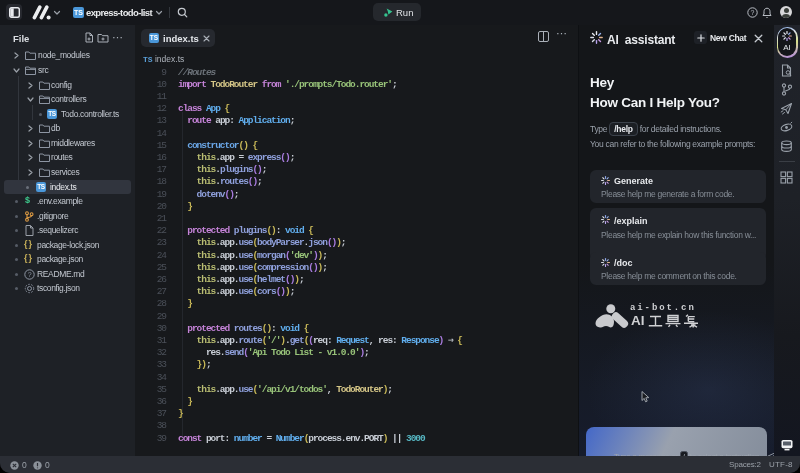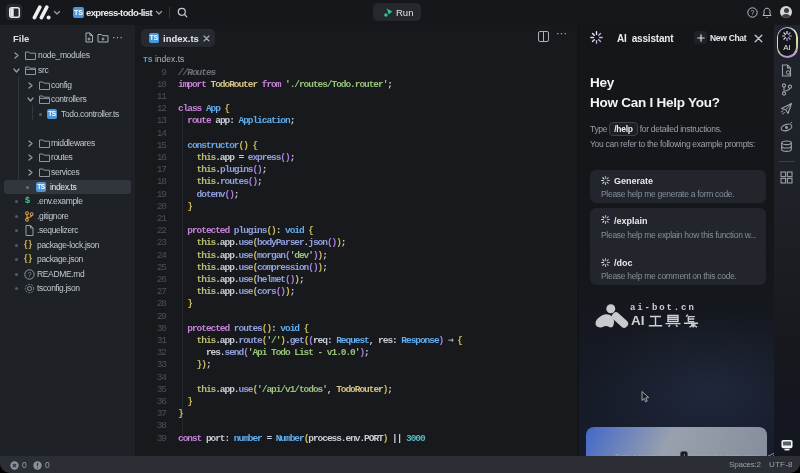--- a/index.html
+++ b/index.html
@@ -146,20 +146,29 @@
         <svg class="abs" style="left:39px;top:3px" width="11" height="9" viewBox="0 0 11 9">
           <path d="M0.5 1 h3.4 l1 1.2 H10.5 V8.5 H0.5 Z M0.5 3.4 H10.5" fill="none" stroke="#8d95a2" stroke-width="1"></path>
         </svg>
         <span class="nm" style="left:51px">controllers</span>
       </div>
     <div class="row" style="top:81.7px">
         <div class="abs" style="left:39px;top:6px;width:3px;height:3px;border-radius:50%;background:#565c66"></div>
         <div class="tsbadge abs" style="left:47px;top:2px;width:10px;height:10px;font-size:6.5px;line-height:10px;">TS</div>
         <span class="nm" style="left:61px">Todo.controller.ts</span>
       </div>
+    <div class="row" style="top:96.3px">
+        <svg class="chev" style="left:27px" width="7" height="7" viewBox="0 0 7 7">
+          <path d="M2 1 L5 3.5 L2 6" stroke="#9aa0a8" stroke-width="1.2" fill="none" stroke-linecap="round" stroke-linejoin="round"></path>
+        </svg>
+        <svg class="abs" style="left:39px;top:3px" width="11" height="9" viewBox="0 0 11 9">
+          <path d="M0.5 1 h3.4 l1 1.2 H10.5 V8.5 H0.5 Z" fill="none" stroke="#8d95a2" stroke-width="1"></path>
+        </svg>
+        <span class="nm" style="left:51px">db</span>
+      </div>
     <div class="row" style="top:110.8px">
         <svg class="chev" style="left:27px" width="7" height="7" viewBox="0 0 7 7">
           <path d="M2 1 L5 3.5 L2 6" stroke="#9aa0a8" stroke-width="1.2" fill="none" stroke-linecap="round" stroke-linejoin="round"></path>
         </svg>
         <svg class="abs" style="left:39px;top:3px" width="11" height="9" viewBox="0 0 11 9">
           <path d="M0.5 1 h3.4 l1 1.2 H10.5 V8.5 H0.5 Z" fill="none" stroke="#8d95a2" stroke-width="1"></path>
         </svg>
         <span class="nm" style="left:51px">middlewares</span>
       </div>
     <div class="row" style="top:125.4px">
@@ -252,21 +261,21 @@
     <div id="crumb"><span style="color:#5a9fd8;font-weight:bold;font-family:'Liberation Mono',monospace;font-size:8px">TS</span> <span style="color:#aeb4bc">index.ts</span></div>
     <div id="code">
 
       <div class="abs" style="left:46.5px;top:48px;width:1px;height:330px;background:#24272d"></div>
       <div class="cline" style="top:2.5px">
           <span class="ln">9</span>
           <span class="cl"><span class="c">//Routes</span></span>
         </div>
       <div class="cline" style="top:14.7px">
           <span class="ln">10</span>
-          <span class="cl"><span class="k">import</span> <span class="y">TodoRouter</span> <span class="k">from</span> <span class="s">'./routes/Todo.router'</span><span class="w">;</span></span>
+          <span class="cl"><span class="k">import</span> <span class="y">TodoRouter</span> <span class="k">from</span> <span class="s">'./prompts/Todo.router'</span><span class="w">;</span></span>
         </div>
       <div class="cline" style="top:26.9px">
           <span class="ln">11</span>
           <span class="cl"></span>
         </div>
       <div class="cline" style="top:39.1px">
           <span class="ln">12</span>
           <span class="cl"><span class="k">class</span> <span class="t">App</span> <span class="p1">{</span></span>
         </div>
       <div class="cline" style="top:51.3px">
@@ -386,21 +395,21 @@
         <path d="M6.5 0.8 V3.4" stroke="#e8eaf0"></path>
           <path d="M6.5 9.6 V12.2" stroke="#b9a6f0"></path>
         <path d="M0.8 6.5 H3.4" stroke="#d8dce6"></path>
           <path d="M9.6 6.5 H12.2" stroke="#e0b590"></path>
         <path d="M2.5 2.5 L4.3 4.3" stroke="#e8eaf0"></path>
           <path d="M8.7 8.7 L10.5 10.5" stroke="#c89ae0"></path>
         <path d="M10.5 2.5 L8.7 4.3" stroke="#9ab4f0"></path>
           <path d="M4.3 8.7 L2.5 10.5" stroke="#d8dce6"></path>
       </g>
     </svg>
-    <div class="abs" style="left:38px;top:7.5px;font-size:10px;letter-spacing:-0.2px;font-weight:bold;color:#e8eaed">AI&nbsp; assistant</div>
+    <div class="abs" style="left:28px;top:7.5px;font-size:12px;letter-spacing:-0.2px;font-weight:bold;color:#e8eaed">AI&nbsp; assistant</div>
     <div class="abs" style="left:115px;top:6px;width:13px;height:13px;background:#1e2127;border-radius:3px">
         <svg class="abs" style="left:2.5px;top:2.5px" width="8" height="8" viewBox="0 0 8 8">
           <path d="M4 0.8 V7.2 M0.8 4 H7.2" stroke="#dcdfe4" stroke-width="1.2" stroke-linecap="round"></path>
         </svg>
       </div>
     <div class="abs" style="left:131px;top:7.5px;font-size:8.5px;letter-spacing:-0.3px;font-weight:bold;color:#e8eaed">New Chat</div>
     <svg class="abs" style="left:175px;top:9px" width="9" height="9" viewBox="0 0 9 9">
         <path d="M1.2 1.2 L7.8 7.8 M7.8 1.2 L1.2 7.8" stroke="#c6cad0" stroke-width="1.3" stroke-linecap="round"></path>
       </svg>
 

